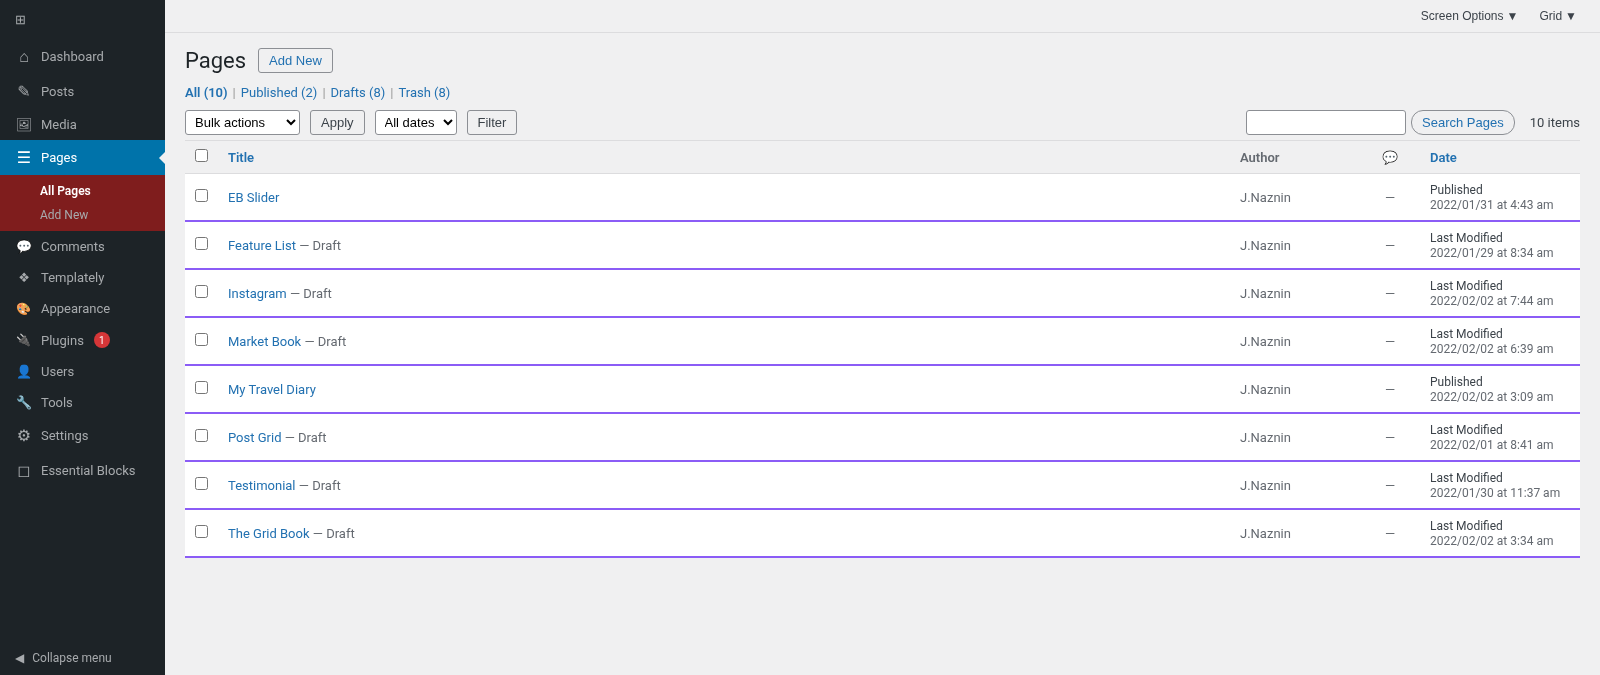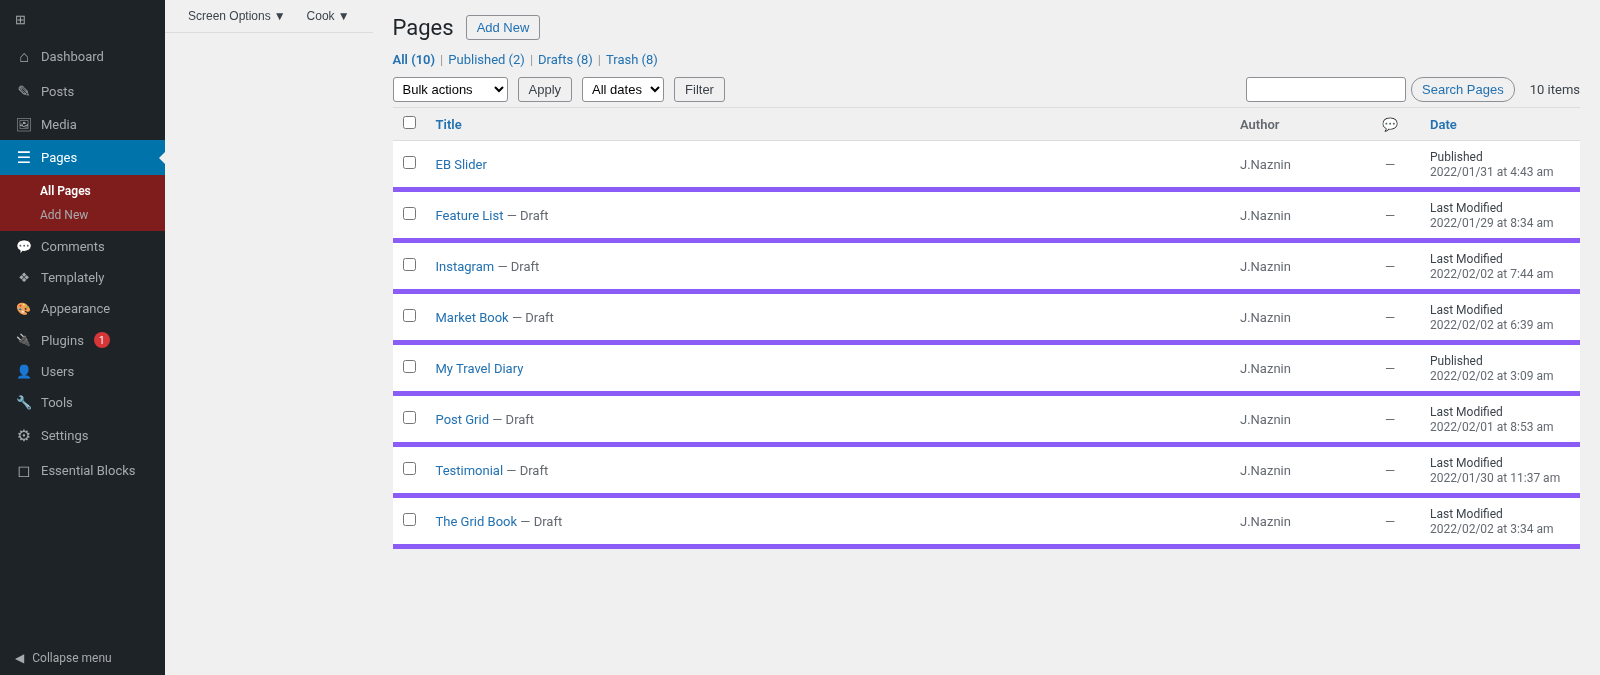--- a/index.html
+++ b/index.html
@@ -11,21 +11,21 @@
     .sidebar-item { display: flex; align-items: center; gap: 8px; padding: 8px 15px; cursor: pointer; color: #a7aaad; font-size: 13px; position: relative; }
     .sidebar-item.active { background: #0073aa; color: #fff; }
     .sidebar-item .icon { font-size: 16px; width: 18px; text-align: center; }
     .badge { background: #d63638; color: #fff; border-radius: 50%; width: 16px; height: 16px; font-size: 10px; display: flex; align-items: center; justify-content: center; margin-left: 2px; }
     .sidebar-sub { padding: 4px 0 4px 30px; background: #7f1d1d; }
     .sidebar-sub-item { padding: 5px 10px; color: #a7aaad; cursor: pointer; font-size: 12px; }
     .sidebar-sub-item.active { color: #fff; font-weight: 600; }
     .collapse-menu { margin-top: auto; padding: 10px 15px; color: #a7aaad; cursor: pointer; display: flex; align-items: center; gap: 8px; font-size: 12px; }
 
     
-    #main { flex: 1; display: flex; flex-direction: row; overflow: hidden; }
+    #main { flex: 1; display: flex; flex-direction: column; overflow: hidden; }
 
     
     #topbar { background: #f0f0f1; display: flex; justify-content: flex-end; align-items: center; padding: 0 15px; height: 33px; border-bottom: 1px solid #dcdcde; gap: 5px; }
     .topbar-btn { background: #f0f0f1; border: none; cursor: pointer; font-size: 12px; color: #3c434a; padding: 3px 8px; display: flex; align-items: center; gap: 3px; }
 
     
     #content { flex: 1; overflow-y: auto; padding: 15px 20px; }
 
     
     .page-header { display: flex; align-items: center; gap: 12px; margin-bottom: 12px; }
@@ -44,21 +44,21 @@
     .apply-btn, .filter-btn { background: #f0f0f1; border: 1px solid #8c8f94; border-radius: 3px; padding: 4px 10px; cursor: pointer; font-size: 13px; color: #3c434a; }
     .search-area { margin-left: auto; display: flex; align-items: center; gap: 5px; }
     .search-input { border: 1px solid #8c8f94; border-radius: 3px; padding: 4px 8px; font-size: 13px; width: 160px; }
     .search-btn { background: #f0f0f1; border: 1px solid #8c8f94; border-radius: 12px; padding: 4px 10px; cursor: pointer; font-size: 13px; color: #2271b1; white-space: nowrap; }
     .items-count { margin-left: 10px; color: #3c434a; font-size: 13px; white-space: nowrap; }
 
     
     .pages-table { width: 100%; border-collapse: collapse; background: #fff; }
     .pages-table th { background: #f0f0f1; padding: 8px 10px; text-align: left; font-size: 13px; font-weight: 600; color: #3c434a; border-bottom: 1px solid #dcdcde; border-top: 1px solid #dcdcde; }
     .pages-table th.sortable { cursor: pointer; color: #2271b1; }
-    .pages-table td { padding: 8px 10px; border-bottom: 5px solid #8b5cf6; font-size: 13px; vertical-align: middle; }
+    .pages-table td { padding: 8px 10px; border-bottom: 2px solid #8b5cf6; font-size: 13px; vertical-align: middle; }
     .pages-table .cb-col { width: 30px; }
     .pages-table .title-col { }
     .pages-table .author-col { width: 130px; color: #646970; }
     .pages-table .comment-col { width: 60px; text-align: center; }
     .pages-table .date-col { width: 160px; }
     .page-link { color: #2271b1; text-decoration: none; cursor: pointer; }
     .draft-label { color: #646970; }
     .date-status { color: #3c434a; font-size: 12px; }
     .date-val { color: #646970; font-size: 12px; }
     .dash { color: #646970; }
@@ -148,21 +148,21 @@
 </div>
 
 <div id="main">
 
   <div id="topbar">
     <button class="topbar-btn">
       <span>Screen Options</span>
       <span>▼</span>
     </button>
     <button class="topbar-btn">
-      <span>Cook</span>
+      <span>Grid</span>
       <span>▼</span>
     </button>
   </div>
 
   <div id="content">
 
     <div class="page-header">
       <h1 class="page-title">Pages</h1>
       <button class="add-new-btn">Add New</button>
     </div>
@@ -250,21 +250,21 @@
             <td class="title-col"><a class="page-link">My Travel Diary</a></td>
             <td class="author-col">J.Naznin</td>
             <td class="comment-col dash">—</td>
             <td class="date-col"><span class="date-status">Published</span><br><span class="date-val">2022/02/02 at 3:09 am</span></td>
           </tr>
           <tr>
             <td class="cb-col"><input type="checkbox" style=""></td>
             <td class="title-col"><a class="page-link">Post Grid</a><span class="draft-label"> — Draft</span></td>
             <td class="author-col">J.Naznin</td>
             <td class="comment-col dash">—</td>
-            <td class="date-col"><span class="date-status">Last Modified</span><br><span class="date-val">2022/02/01 at 8:53 am</span></td>
+            <td class="date-col"><span class="date-status">Last Modified</span><br><span class="date-val">2022/02/01 at 8:41 am</span></td>
           </tr>
           <tr>
             <td class="cb-col"><input type="checkbox" style=""></td>
             <td class="title-col"><a class="page-link">Testimonial</a><span class="draft-label"> — Draft</span></td>
             <td class="author-col">J.Naznin</td>
             <td class="comment-col dash">—</td>
             <td class="date-col"><span class="date-status">Last Modified</span><br><span class="date-val">2022/01/30 at 11:37 am</span></td>
           </tr>
           <tr>
             <td class="cb-col"><input type="checkbox" style=""></td>

